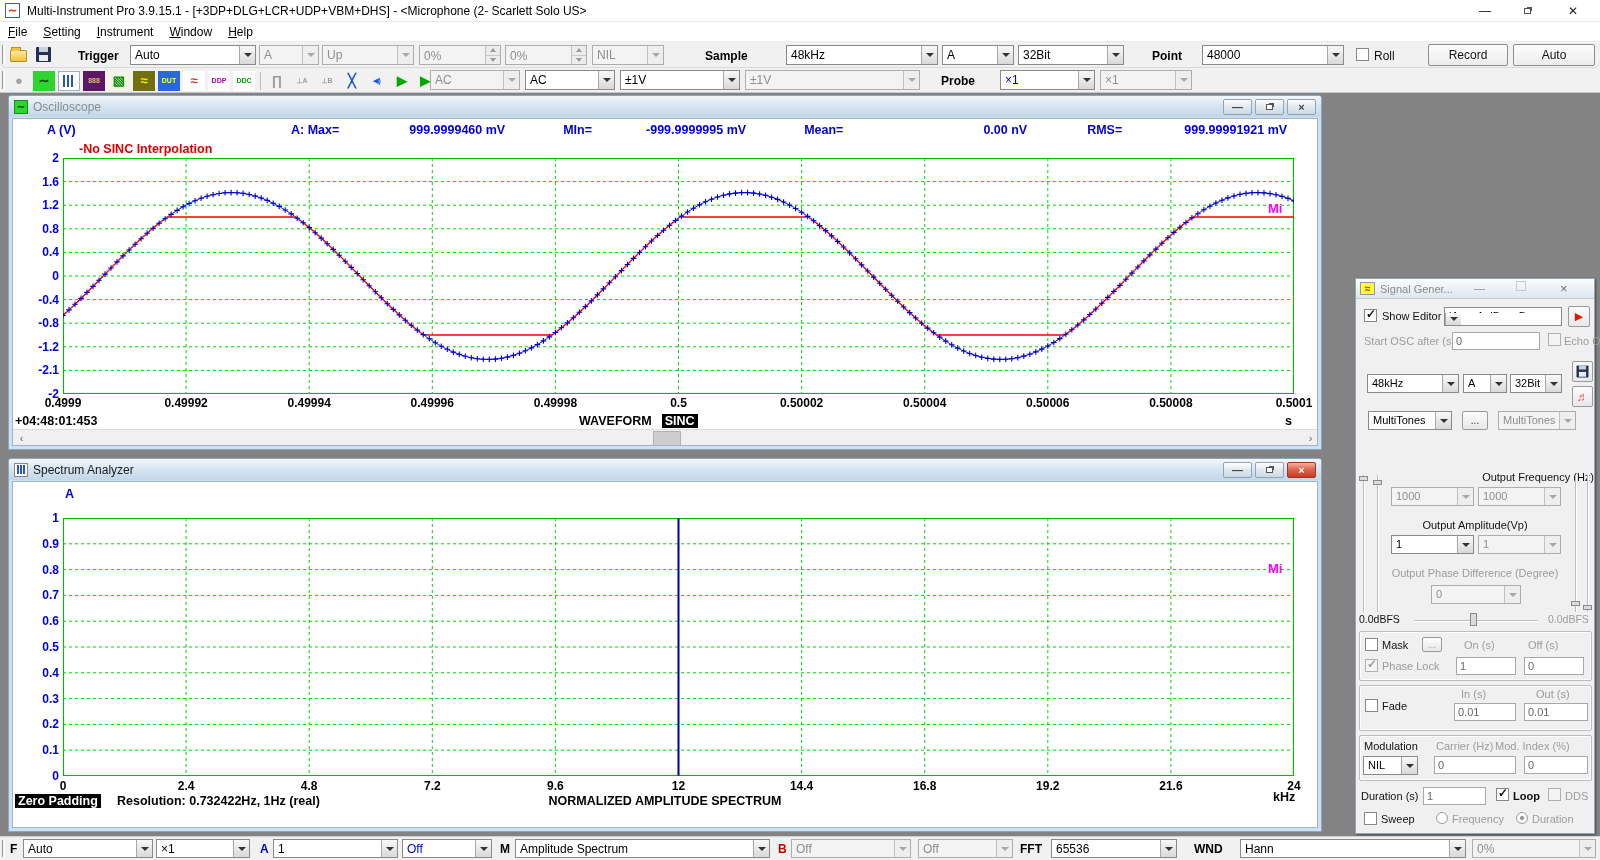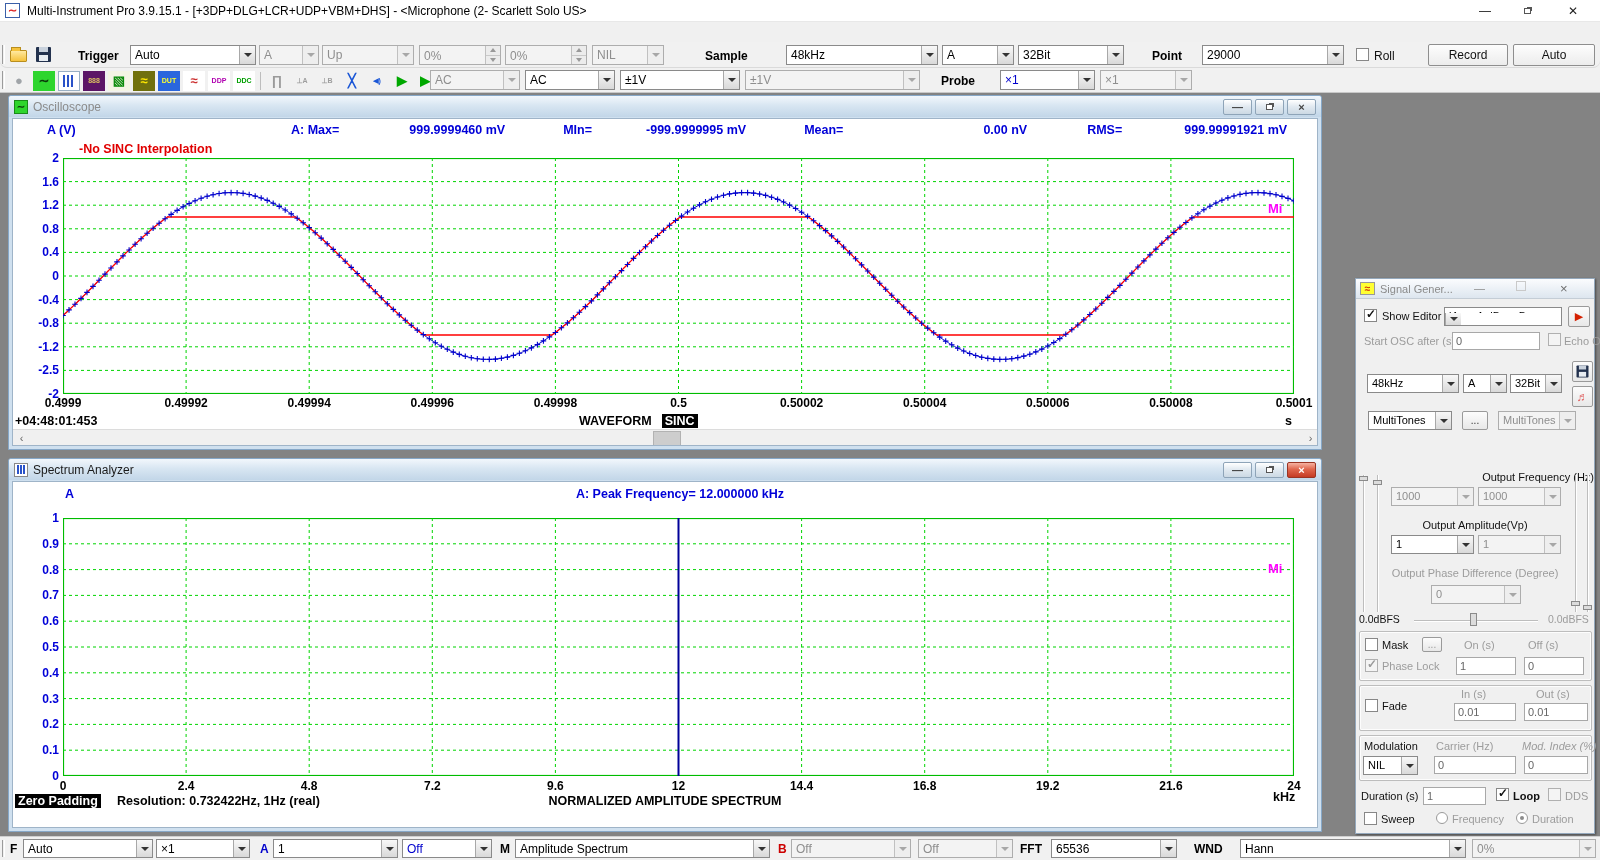--- a/index.html
+++ b/index.html
@@ -147,20 +147,27 @@
     <div id="title-text">Multi-Instrument Pro 3.9.15.1  -  [+3DP+DLG+LCR+UDP+VBM+DHS]  -  &lt;Microphone (2- Scarlett Solo US&gt;</div>
     <div class="winctl" style="left:1470px;">—</div>
     <div class="winctl" style="left:1512px;">
         <span class="wb" style="border:none;background:none;">
           <span class="rest"></span>
         </span>
       </div>
     <div class="winctl" style="left:1558px;">✕</div>
   </div>
 
+  <div id="menubar">
+      <div class="menu-item"><u>F</u>ile</div>
+      <div class="menu-item"><u>S</u>etting</div>
+      <div class="menu-item"><u>I</u>nstrument</div>
+      <div class="menu-item"><u>W</u>indow</div>
+      <div class="menu-item"><u>H</u>elp</div>
+    </div>
 
   <div id="toolbar1" class="toolbar">
     <div class="grip"></div>
     <div class="abs" style="left:10px;top:5px;">
         <div class="folder"></div>
       </div>
     <div class="abs" style="left:36px;top:5px;">
         <div class="floppy"></div>
       </div>
     <div class="lbl" style="left:78px;top:7px;">Trigger</div>
@@ -202,21 +209,21 @@
     <div class="cb" style="left:942px;top:3px;width:72px;">
         <span class="tx">A</span>
         <span class="ar"></span>
       </div>
     <div class="cb" style="left:1018px;top:3px;width:106px;">
         <span class="tx">32Bit</span>
         <span class="ar"></span>
       </div>
     <div class="lbl" style="left:1152px;top:7px;">Point</div>
     <div class="cb" style="left:1202px;top:3px;width:142px;">
-        <span class="tx">29000</span>
+        <span class="tx">48000</span>
         <span class="ar"></span>
       </div>
     <div class="ck" style="left:1356px;top:6px;"></div>
     <div class="abs" style="left:1374px;top:7px;">Roll</div>
     <div class="btn" style="left:1428px;top:2px;width:80px;">Record</div>
     <div class="btn" style="left:1513px;top:2px;width:82px;">Auto</div>
   </div>
 
   <div id="toolbar2" class="toolbar">
     <div class="grip"></div>
@@ -363,21 +370,21 @@
         <div id="osc-yticks">
             <span class="ytick" style="left: 4px; top: 32px;">2</span>
             <span class="ytick" style="left: 4px; top: 55.6px;">1.6</span>
             <span class="ytick" style="left: 4px; top: 79.2px;">1.2</span>
             <span class="ytick" style="left: 4px; top: 102.8px;">0.8</span>
             <span class="ytick" style="left: 4px; top: 126.4px;">0.4</span>
             <span class="ytick" style="left: 4px; top: 150px;">0</span>
             <span class="ytick" style="left: 4px; top: 173.6px;">-0.4</span>
             <span class="ytick" style="left: 4px; top: 197.2px;">-0.8</span>
             <span class="ytick" style="left: 4px; top: 220.8px;">-1.2</span>
-            <span class="ytick" style="left: 4px; top: 244.4px;">-2.5</span>
+            <span class="ytick" style="left: 4px; top: 244.4px;">-2.1</span>
             <span class="ytick" style="left: 4px; top: 268px;">-2</span>
           </div>
         <div id="osc-xticks">
             <span class="xtick" style="left: 5px; top: 277px;">0.4999</span>
             <span class="xtick" style="left: 128.1px; top: 277px;">0.49992</span>
             <span class="xtick" style="left: 251.2px; top: 277px;">0.49994</span>
             <span class="xtick" style="left: 374.3px; top: 277px;">0.49996</span>
             <span class="xtick" style="left: 497.4px; top: 277px;">0.49998</span>
             <span class="xtick" style="left: 620.5px; top: 277px;">0.5</span>
             <span class="xtick" style="left: 743.6px; top: 277px;">0.50002</span>
@@ -410,21 +417,20 @@
         <span class="wbtns">
           <span class="wb">—</span>
           <span class="wb">
               <span class="rest"></span>
             </span>
           <span class="wb red">×</span>
         </span>
       </div>
       <div class="body" id="spec-body">
         <div class="stat abs" style="left:52px;top:5px;">A</div>
-        <div class="stat abs" style="left:0;right:0;top:5px;text-align:center;padding-left:30px;">A: Peak Frequency= 12.000000  kHz</div>
         <div class="abs" id="spec-plot" style="left:50px;top:36px;">
             <svg width="1231" height="258">
               <rect x="0.5" y="0.5" width="1230" height="257" fill="none" stroke="#00bc00" stroke-width="1.2"></rect>
               <line x1="123.1" y1="0" x2="123.1" y2="258" stroke="#00d400" stroke-width="1" stroke-dasharray="3 3"></line>
               <line x1="246.2" y1="0" x2="246.2" y2="258" stroke="#00d400" stroke-width="1" stroke-dasharray="3 3"></line>
               <line x1="369.3" y1="0" x2="369.3" y2="258" stroke="#00d400" stroke-width="1" stroke-dasharray="3 3"></line>
               <line x1="492.4" y1="0" x2="492.4" y2="258" stroke="#00d400" stroke-width="1" stroke-dasharray="3 3"></line>
               <line x1="615.5" y1="0" x2="615.5" y2="258" stroke="#00d400" stroke-width="1" stroke-dasharray="3 3"></line>
               <line x1="738.6" y1="0" x2="738.6" y2="258" stroke="#00d400" stroke-width="1" stroke-dasharray="3 3"></line>
               <line x1="861.7" y1="0" x2="861.7" y2="258" stroke="#00d400" stroke-width="1" stroke-dasharray="3 3"></line>
@@ -580,21 +586,21 @@
       <div class="ck" style="left:9px;top:420px;"></div>
       <div class="sgl" style="left:26px;top:421px;">Fade</div>
       <div class="sgl dis" style="left:105px;top:409px;">In (s)</div>
       <div class="sgl dis" style="left:180px;top:409px;">Out (s)</div>
       <div class="inp" style="left:98px;top:424px;width:62px;">0.01</div>
       <div class="inp" style="left:168px;top:424px;width:64px;">0.01</div>
 
       <div class="grp" style="left:3px;top:456px;width:233px;height:46px;"></div>
       <div class="sgl" style="left:8px;top:461px;">Modulation</div>
       <div class="sgl dis" style="left:80px;top:461px;">Carrier (Hz)</div>
-      <div class="sgl dis" style="left:166px;top:461px;font-style:italic;">Mod. Index (%)</div>
+      <div class="sgl dis" style="left:139px;top:461px;">Mod. Index (%)</div>
       <div class="cb cb2" style="left:7px;top:477px;width:55px;">
           <span class="tx">NIL</span>
           <span class="ar"></span>
         </div>
       <div class="inp" style="left:78px;top:477px;width:82px;">0</div>
       <div class="inp" style="left:168px;top:477px;width:64px;">0</div>
 
       <div class="sgl" style="left:5px;top:511px;">Duration (s)</div>
       <div class="inp" style="left:67px;top:508px;width:63px;">1</div>
       <div class="ck on" style="left:140px;top:509px;"></div>

